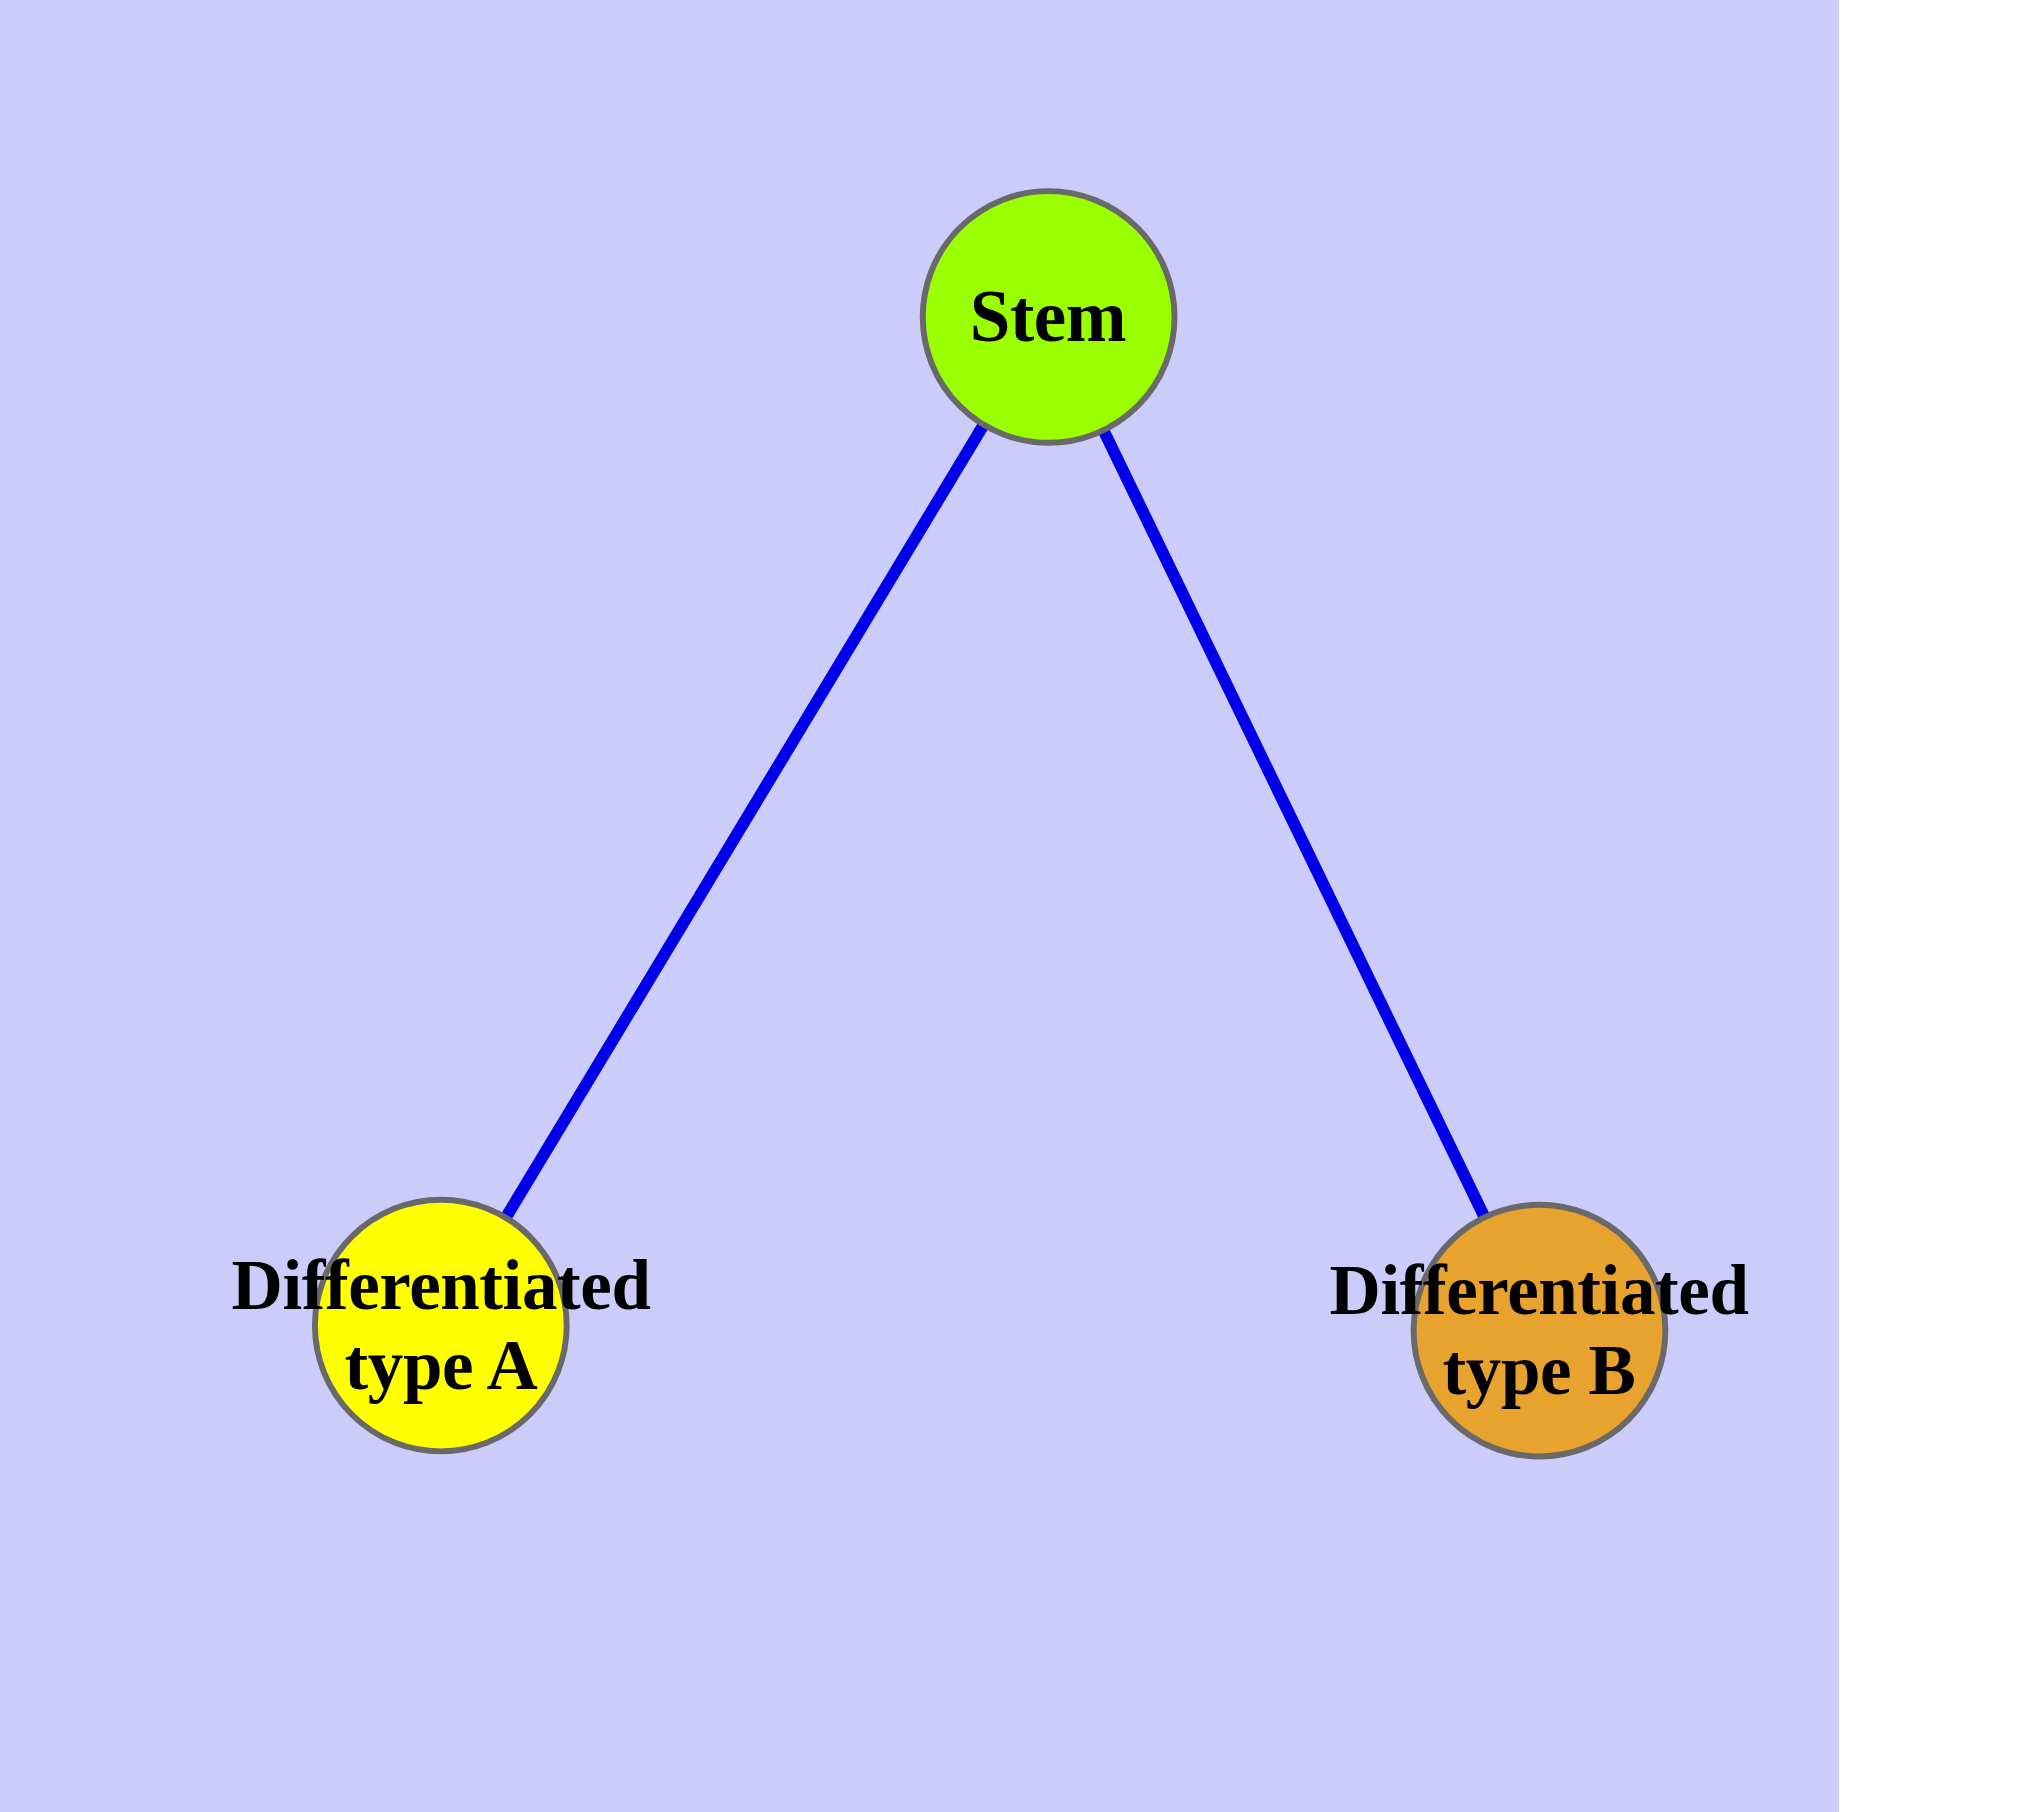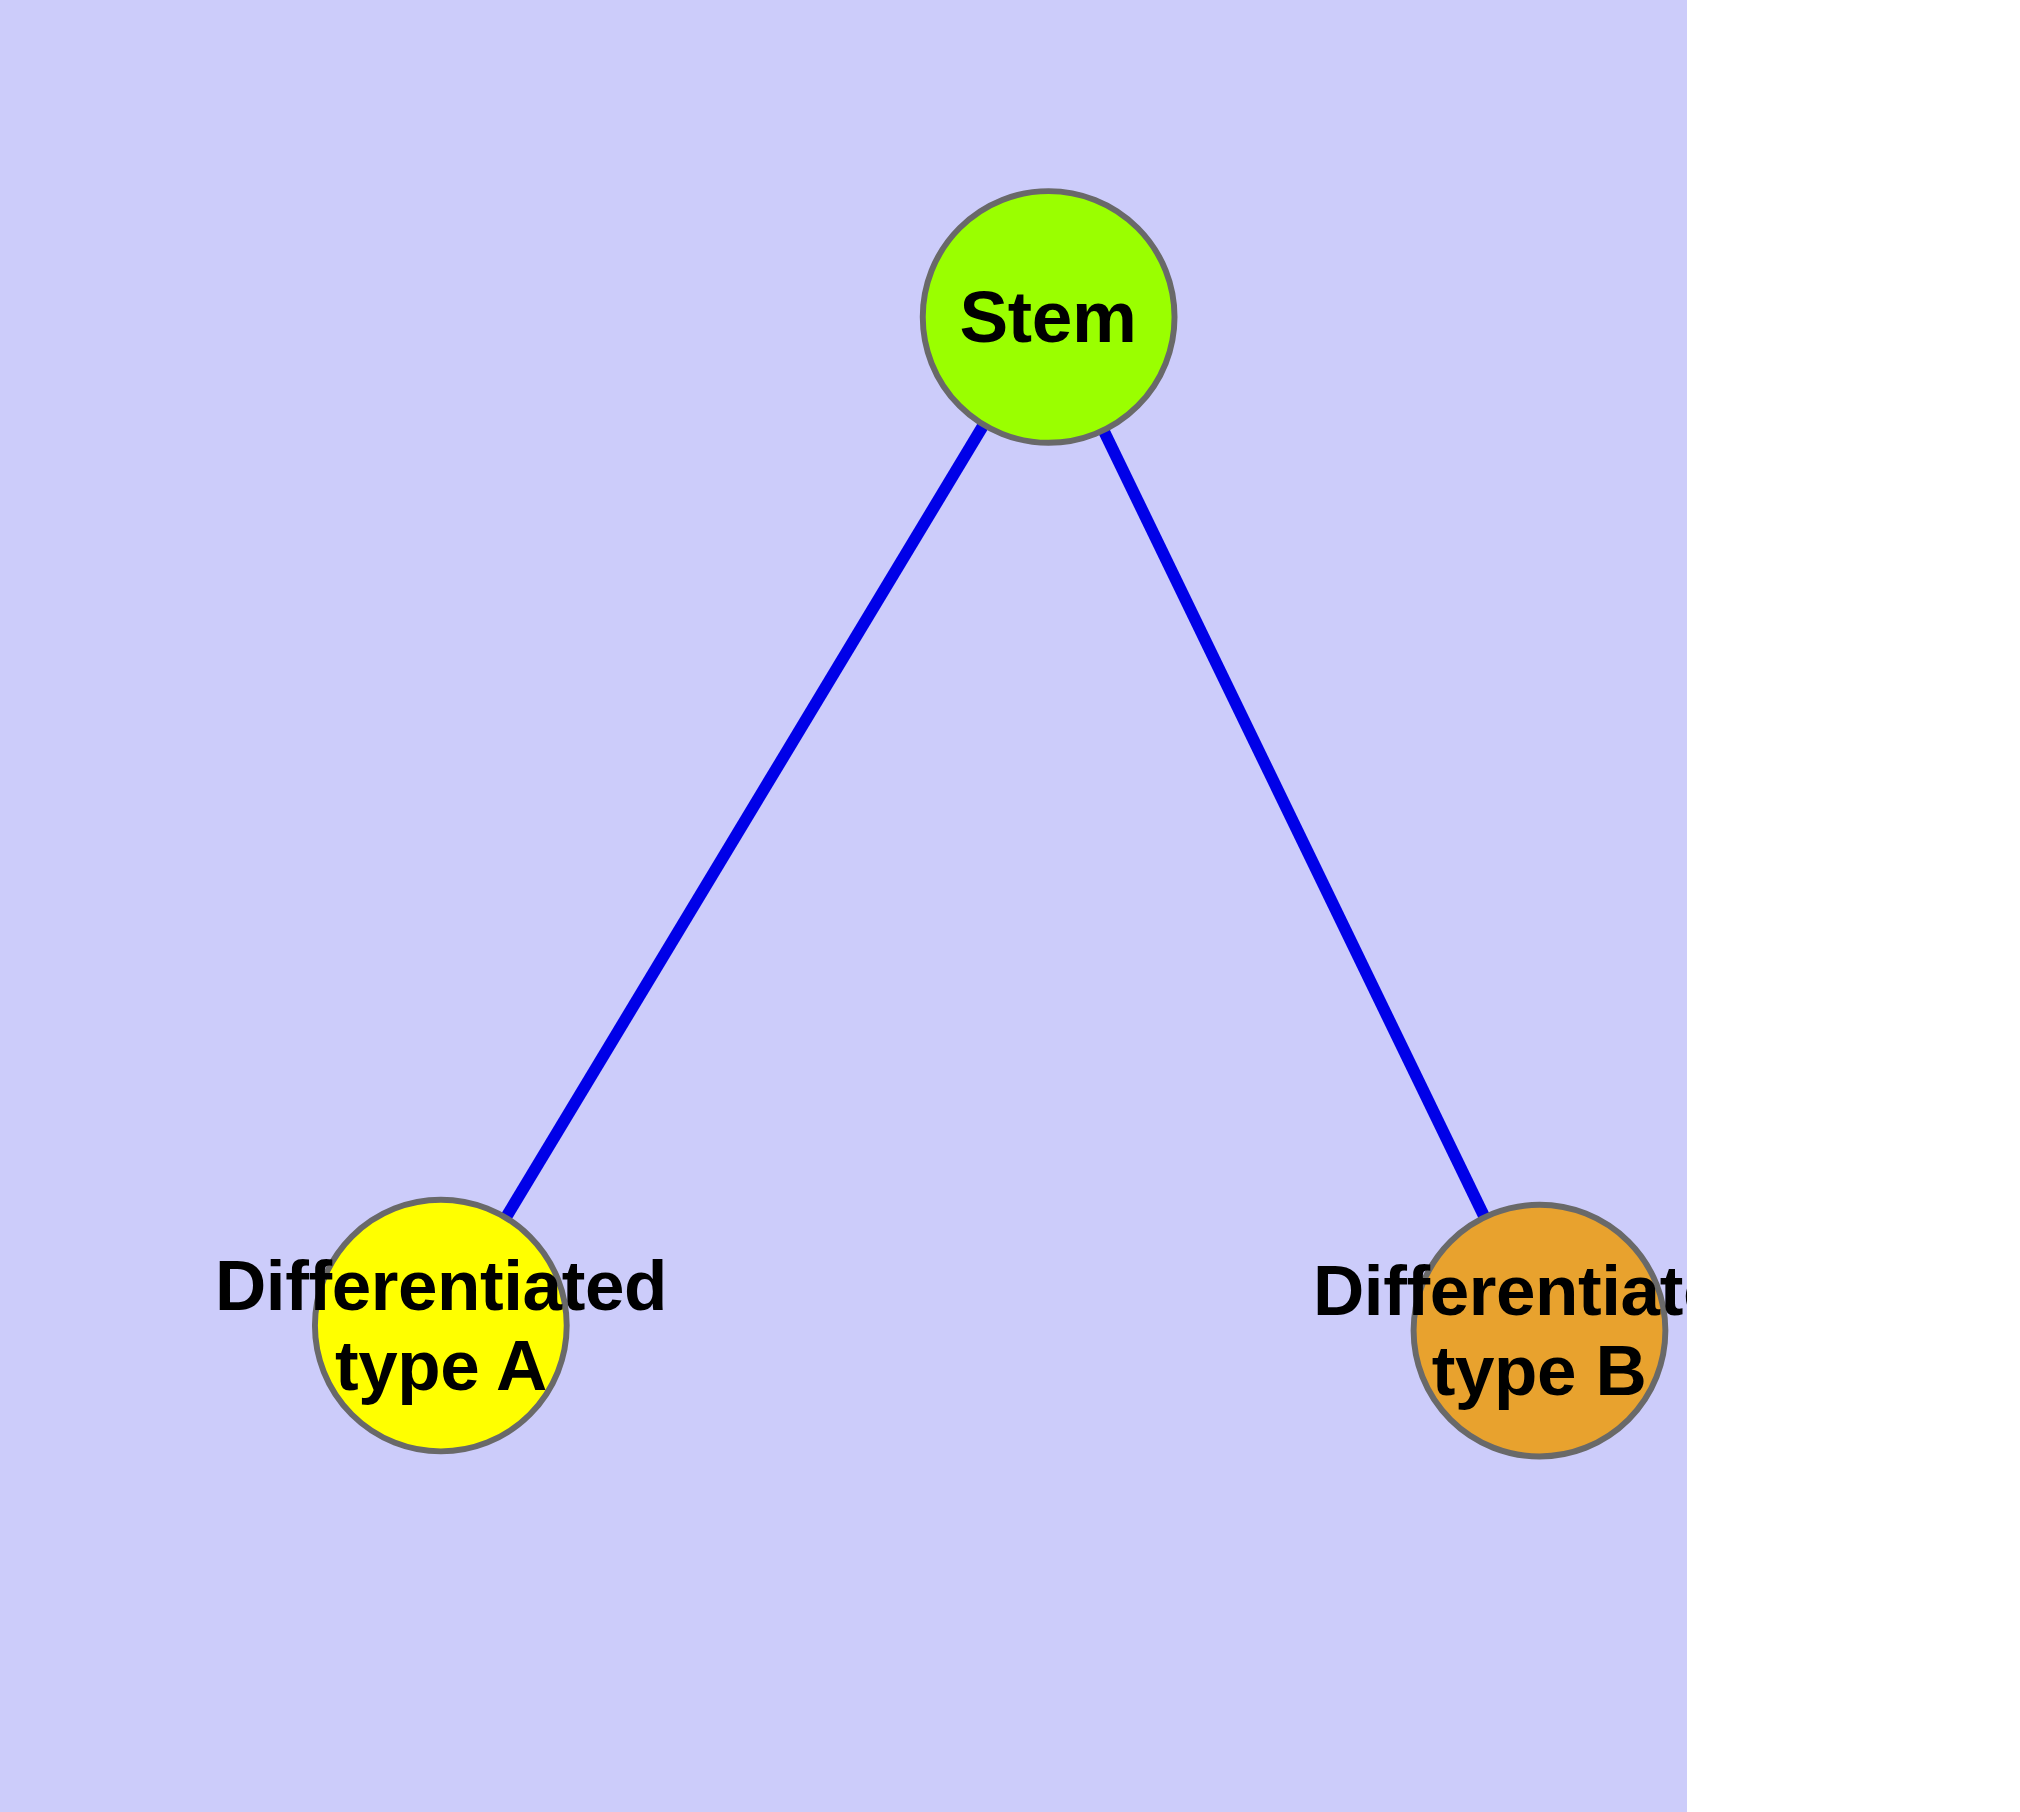--- a/index.html
+++ b/index.html
@@ -2,24 +2,24 @@
 <html style="font-size:13.6px"><head>
 <meta charset="utf-8">
 <style>
   html, body {
     margin: 0;
     padding: 0;
     background: #ffffff;
   }
   #canvas {
     position: relative;
-    width: 1687px;
+    width: 1839px;
     height: 1812px;
     overflow: hidden;
-    font-family: Liberation Sans, sans-serif;
+    font-family: Liberation Serif, serif;
   }
   #bg-layer {
     position: absolute;
     inset: 0;
     background: #ccccfa;
   }
   #graph-svg {
     position: absolute;
     left: 0;
     top: 0;

